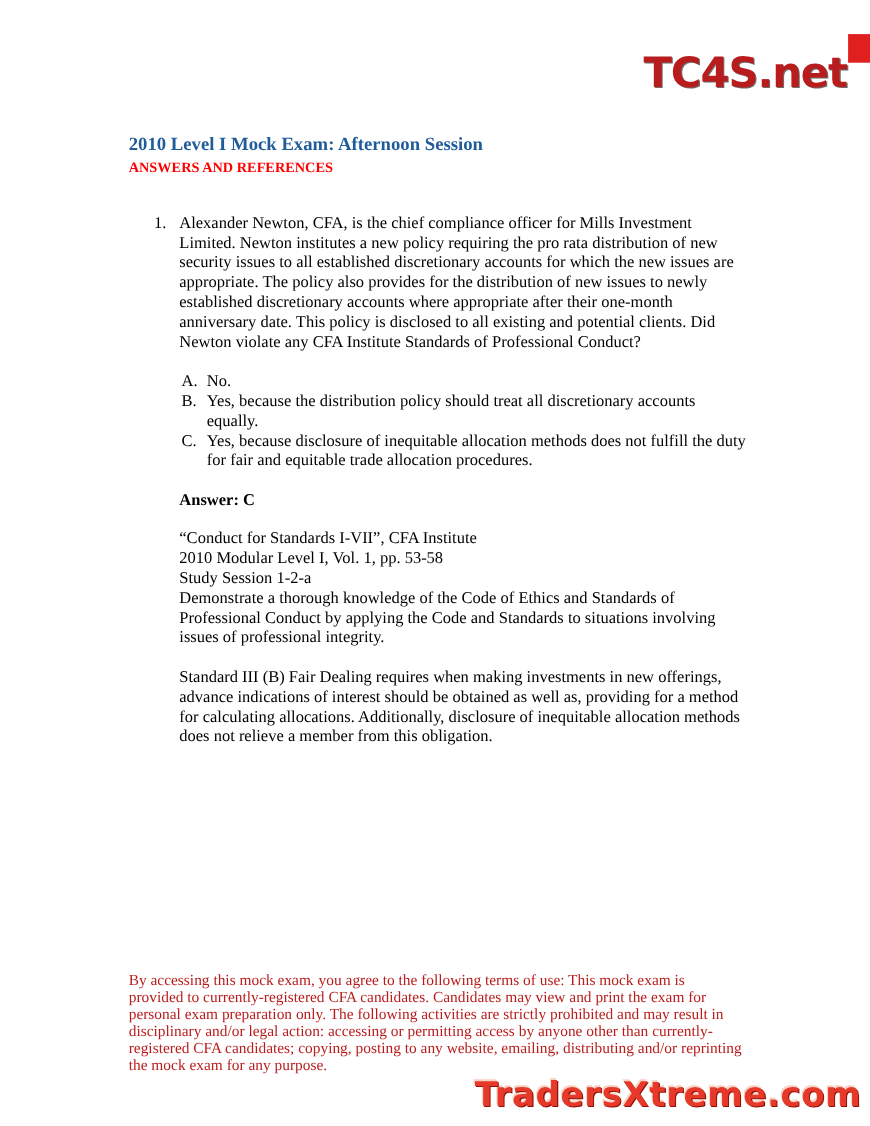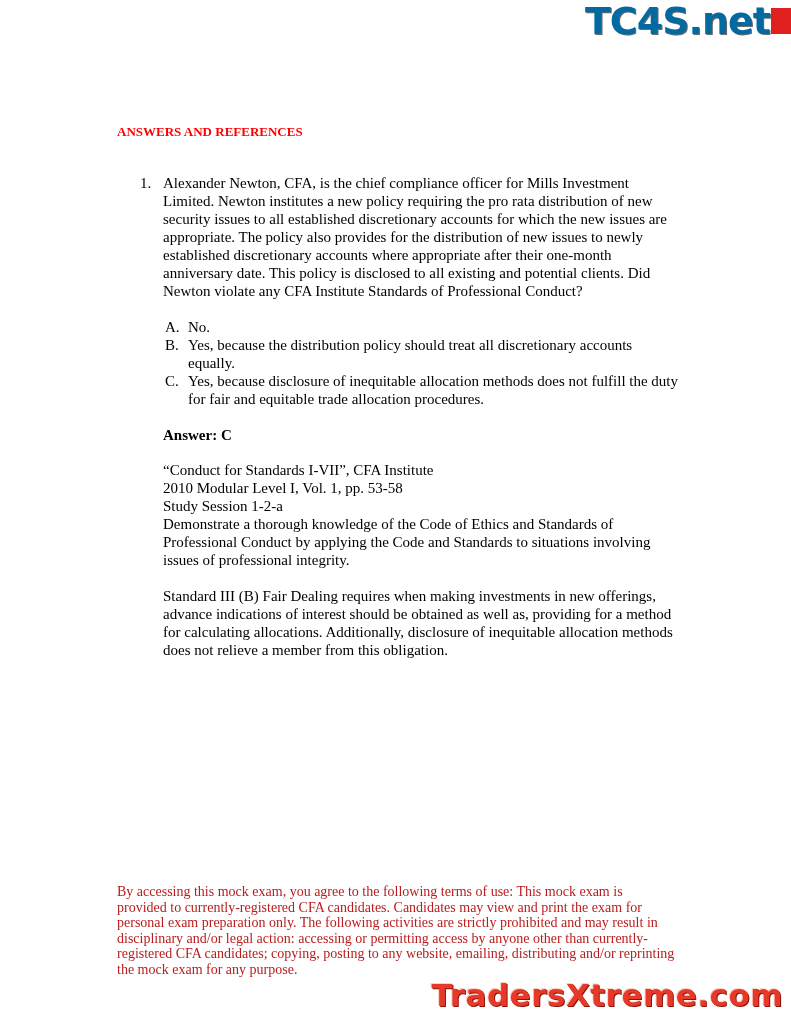--- a/index.html
+++ b/index.html
@@ -20,23 +20,24 @@
     top: 2px;
     right: 0;
     display: flex;
     align-items: center;
   }
   .top-logo .logo-text {
     font-family: "DejaVu Sans", sans-serif;
     font-weight: 800;
     font-size: 38px;
     letter-spacing: -1px;
-    color: #0369a1;
+    color: #b91c1c;
     text-shadow: 1px 1px 0 #6e6e6e;
     line-height: 1;
+    margin-top: 45px;
   }
   .top-logo .logo-red-block {
     display: inline-block;
     width: 20px;
     height: 26px;
     background: #e01f1f;
     margin-left: 1px;
   }
 
   
@@ -152,20 +153,21 @@
 <body>
 
 <div class="page">
 
   <div class="top-logo">
     <span class="logo-text">TC4S.net</span>
     <span class="logo-red-block"></span>
   </div>
 
   <div class="content">
+    <h1 class="title">2010 Level I Mock Exam: Afternoon Session</h1>
     <h2 class="subtitle">ANSWERS AND REFERENCES</h2>
 
 
     <div class="question">
       <div class="q-row">
         <span class="q-num">1.</span>
         <span class="q-text">Alexander Newton, CFA, is the chief compliance officer for Mills Investment Limited.  Newton institutes a new policy requiring the pro rata distribution of new security issues to all established discretionary accounts for which the new issues are appropriate.  The policy also provides for the distribution of new issues to newly established discretionary accounts where appropriate after their one-month anniversary date.  This policy is disclosed to all existing and potential clients.  Did Newton violate any CFA Institute Standards of Professional Conduct?</span>
       </div>
 
       <div class="options">

